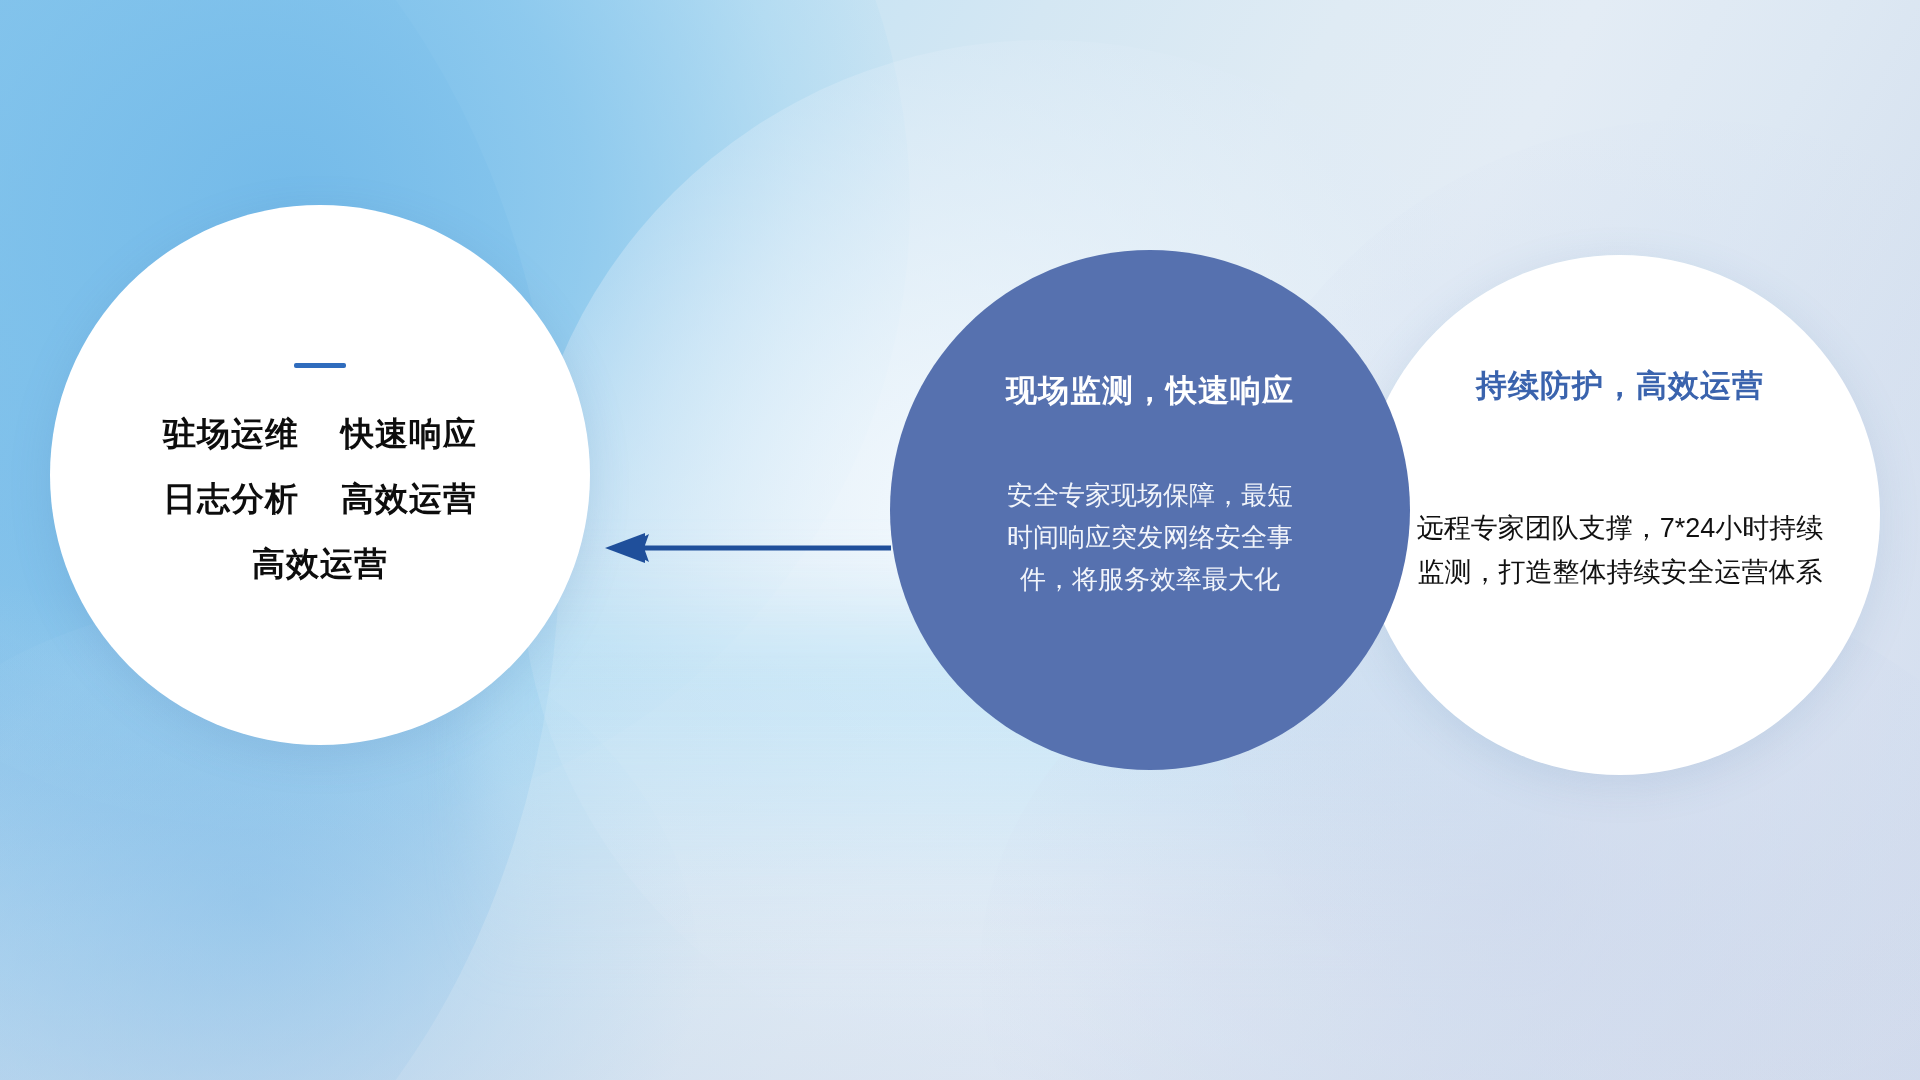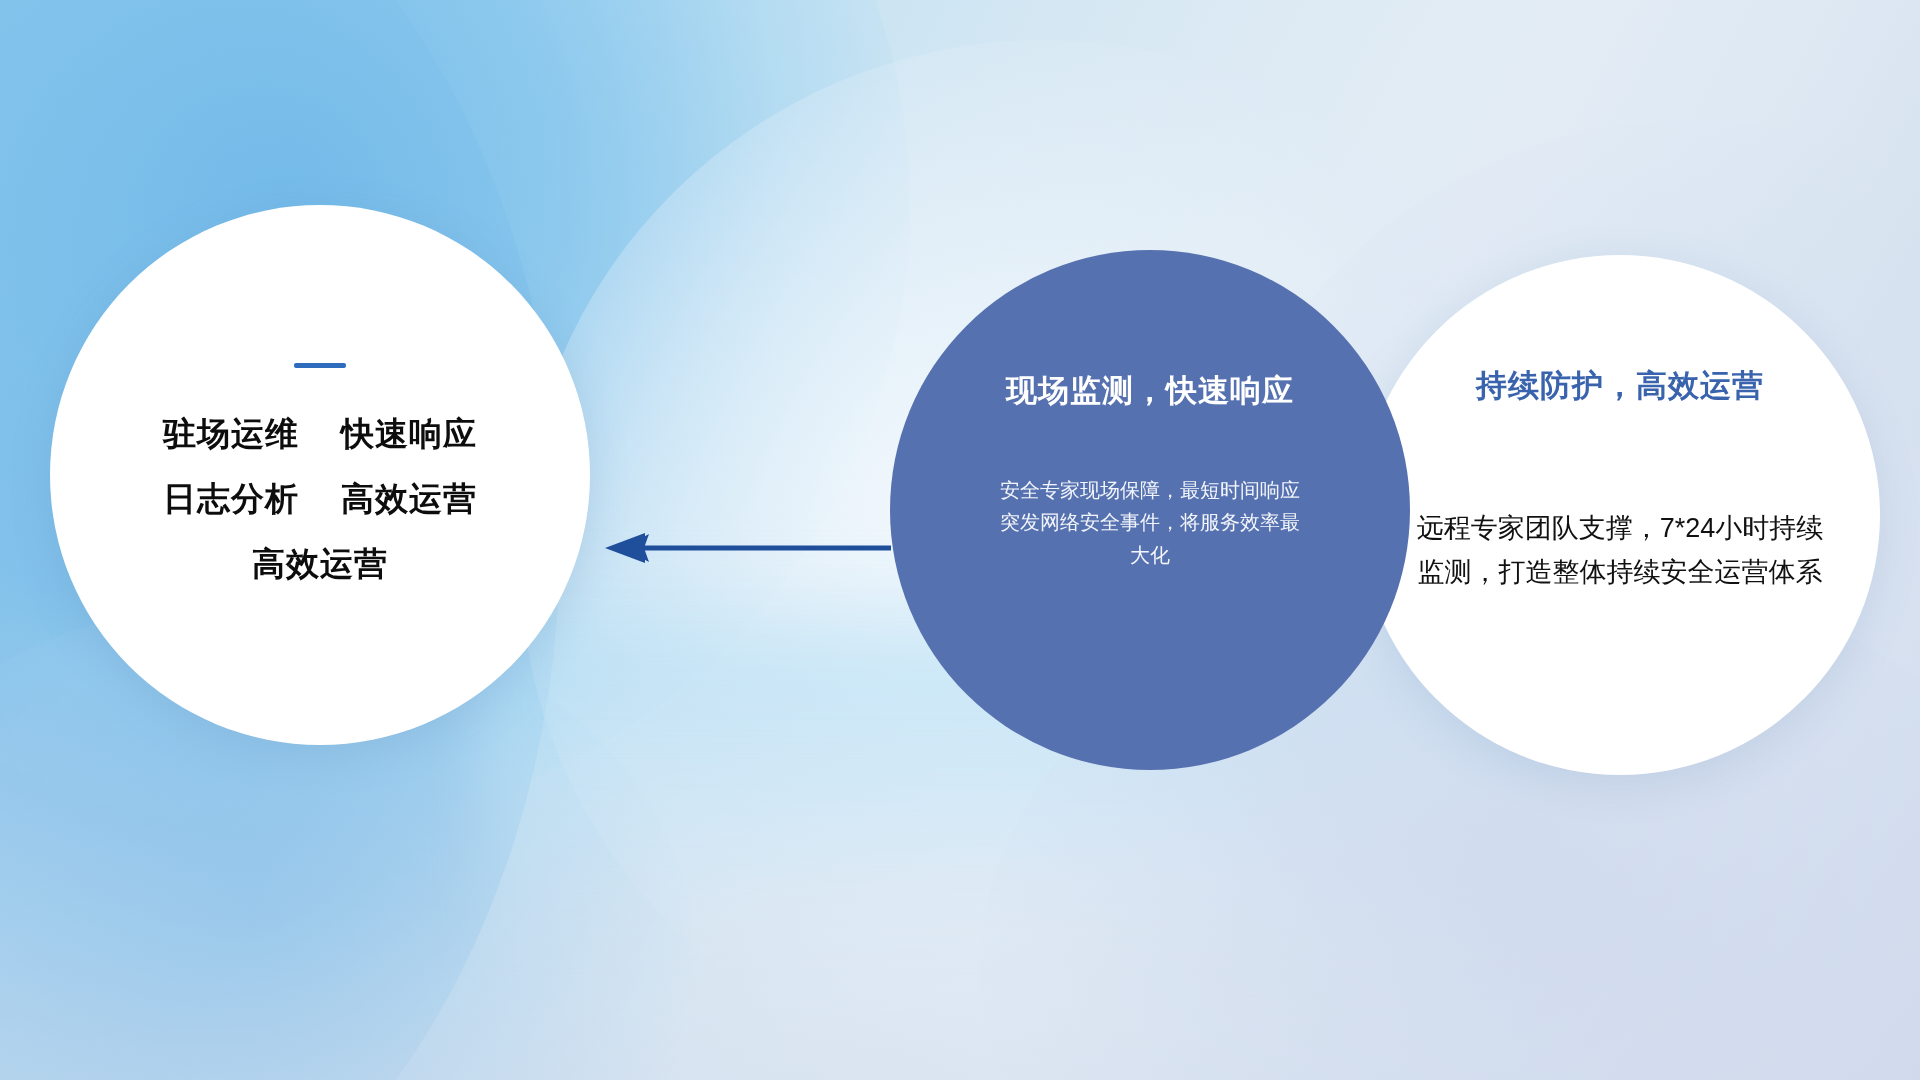--- a/index.html
+++ b/index.html
@@ -133,21 +133,21 @@
     display:flex; flex-direction:column;
     align-items:center; justify-content:flex-start;
     padding:120px 46px 0 46px;
   }
   .mid-title {
     font-size:31px; font-weight:bold; color:#ffffff;
     letter-spacing:1px; white-space:nowrap; text-align:center;
   }
   .mid-body {
     margin-top:62px;
-    font-size:20px; line-height:1.62; color:#f2f5fb;
+    font-size:26px; line-height:1.62; color:#f2f5fb;
     text-align:center; max-width:310px;
   }
 
   #circle-right {
     left:1360px; top:255px; width:520px; height:520px;
     background:#ffffff;
     z-index:2;
     box-shadow:0 10px 42px rgba(90,130,175,0.16);
   }
   #circle-right .inner {

